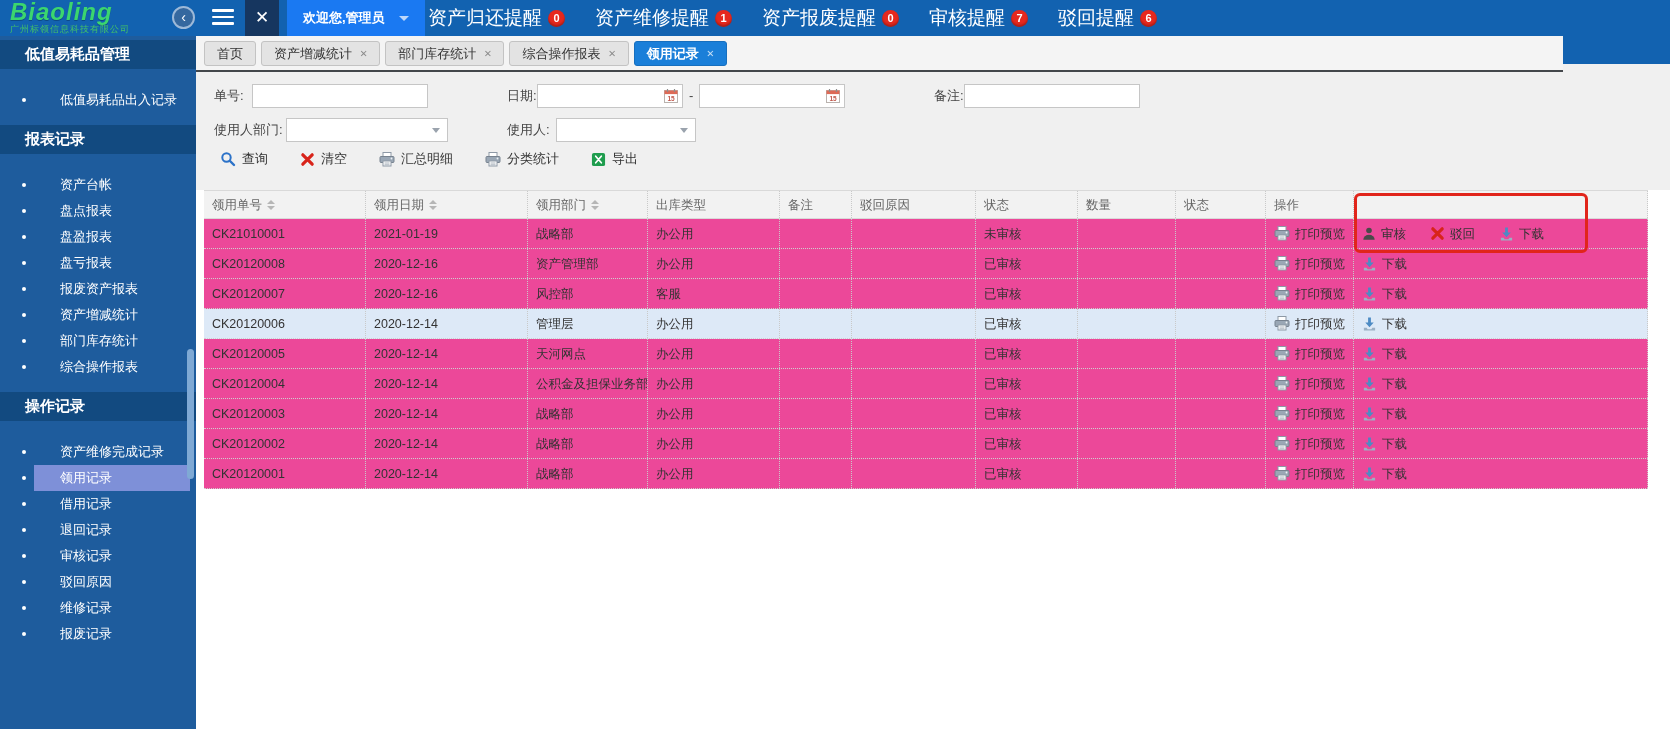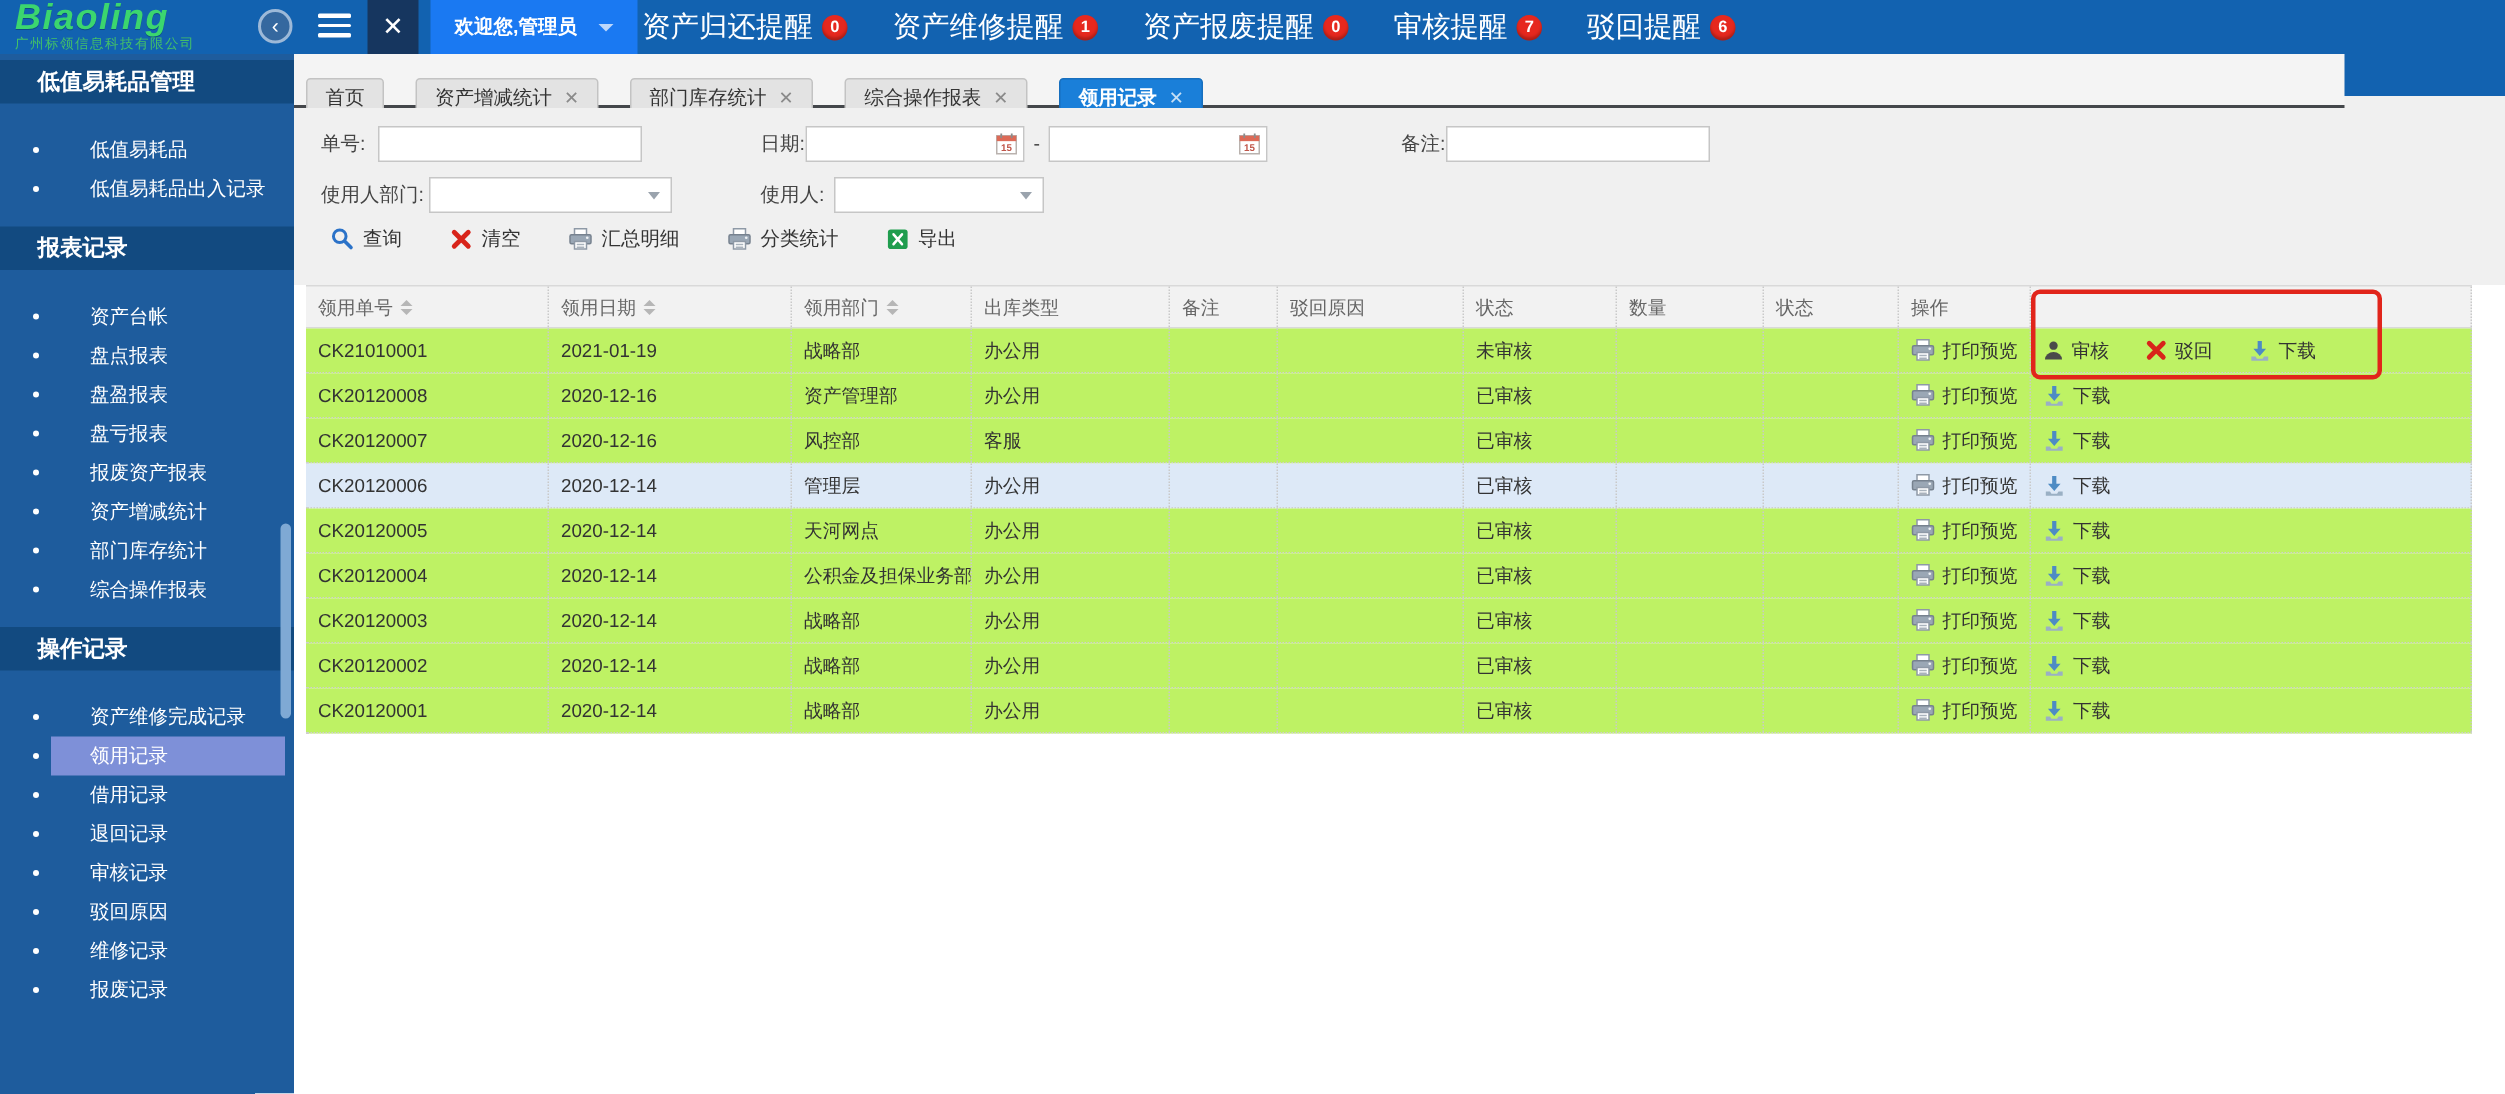--- a/index.html
+++ b/index.html
@@ -36,21 +36,21 @@
   .sb-item { position:relative; height:26px; display:flex; align-items:center; cursor:pointer; }
   .sb-item .hl { position:absolute; left:34px; right:6px; top:0; bottom:0; background:#7e90d8; display:none; }
   .sb-item.sel .hl { display:block; }
   .sb-item .dot { position:relative; z-index:2; width:4px; height:4px; border-radius:50%; background:#fff; margin-left:22px; }
   .sb-item .lbl { position:relative; z-index:2; color:#fff; font-size:13px; margin-left:34px; }
   .sb-thumb { position:absolute; left:187px; top:349px; width:7px; height:130px; border-radius:4px; background:#7fa9d4; z-index:6; cursor:pointer; }
 
   
   .content { position:absolute; left:196px; top:36px; width:1474px; height:693px; background:#fff; }
   .tabstrip { position:absolute; left:0; top:0; width:1474px; height:36px; background:#f4f4f4; border-bottom:2px solid #44474b; }
-  .tabs { display:flex; gap:21px; padding:16px 0 0 8px; }
+  .tabs { display:flex; gap:5px; padding:5px 0 0 8px;font-family:Liberation Mono, monospace; }
   .tab { height:25px; padding:0 12px; background:#e3e3e3; border:1px solid #c3c3c3; border-radius:3px;
     font-size:13px; color:#333; display:flex; align-items:center; cursor:pointer; }
   .tab .x { color:#8a8a8a; font-size:12px; margin-left:8px; }
   .tab.active { background:#1a7fd9; border-color:#176fbe; color:#fff; font-weight:bold; }
   .tab.active .x { color:rgba(255,255,255,.75); }
   .blue-corner { position:absolute; right:0; top:0; width:107px; height:36px; background:#f0f0f0; }
   .blue-corner .b { width:100%; height:28px; background:#1262b0; }
 
   
   .filter-area { position:absolute; left:0; top:36px; width:1474px; height:118px; background:#f0f0f0; }
@@ -63,21 +63,21 @@
     border-right:4px solid transparent; border-top:5px solid #9aa3ad; pointer-events:none; }
   .toolbar { position:absolute; left:24px; top:78px; display:flex; gap:32px; }
   .tbtn { display:flex; align-items:center; gap:6px; font-size:13px; color:#333; cursor:pointer; white-space:nowrap; }
 
   
   .grid { position:absolute; left:8px; top:154px; width:1444px; }
   .grow { display:flex; }
   .ghead { background:#f2f2f2; border-top:1px solid #d9d9d9; border-bottom:1px solid #d9d9d9; }
   .gcell { height:27px; line-height:26px; font-size:12.5px; color:#666; padding-left:8px;
     border-right:1px dotted #c9c9c9; overflow:hidden; white-space:nowrap; display:flex; align-items:center; }
-  .gbody .grow { background:#bef264; border-bottom:1px dotted #cfcfcf; }
+  .gbody .grow { background:#ec4899; border-bottom:1px dotted #cfcfcf; }
   .gbody .grow.hl-row { background:#dde9f7; }
   .gbody .gcell { height:29px; color:#333; }
   .sort-ic { margin-left:5px; display:inline-flex; flex-direction:column; gap:2px; }
   .sort-ic i { width:0; height:0; border-left:4px solid transparent; border-right:4px solid transparent; display:block; }
   .sort-ic .up { border-bottom:4px solid #b6b6b6; }
   .sort-ic .dn { border-top:4px solid #b6b6b6; }
   .cell-act { display:flex; align-items:center; gap:5px; cursor:pointer; }
   .act-group { display:flex; align-items:center; gap:24px; }
   .ic { display:inline-flex; }
 
@@ -130,25 +130,20 @@
         <span class="notif">
      <span class="nlabel">驳回提醒</span>
      <span class="badge">6</span>
    </span>
       </div>
   </div>
 
   <div class="sidebar" id="sidebar">
       <div class="sb-sec">
      <div class="sb-head">低值易耗品管理</div>
-     <div class="sb-item">
-
-          <span class="dot"></span>
-          <span class="lbl">低值易耗品</span>
-        </div>
         <div class="sb-item">
 
           <span class="dot"></span>
           <span class="lbl">低值易耗品出入记录</span>
         </div>
    </div>
       <div class="sb-sec">
      <div class="sb-head">报表记录</div>
      <div class="sb-item">
 

